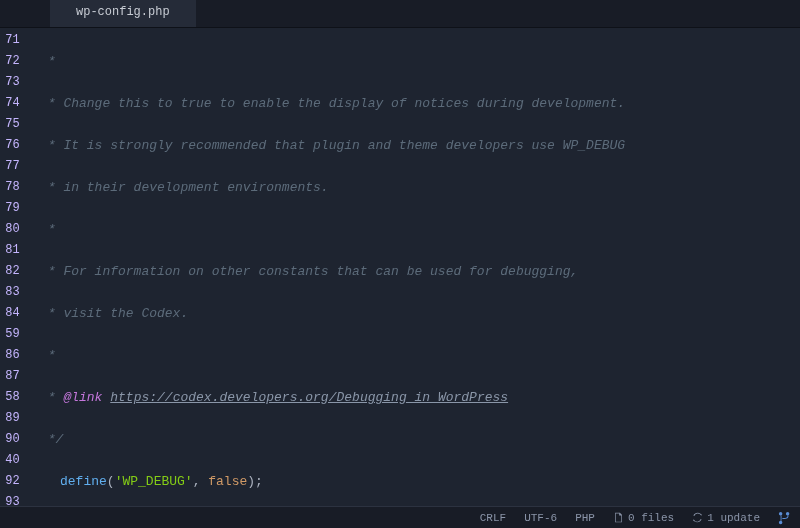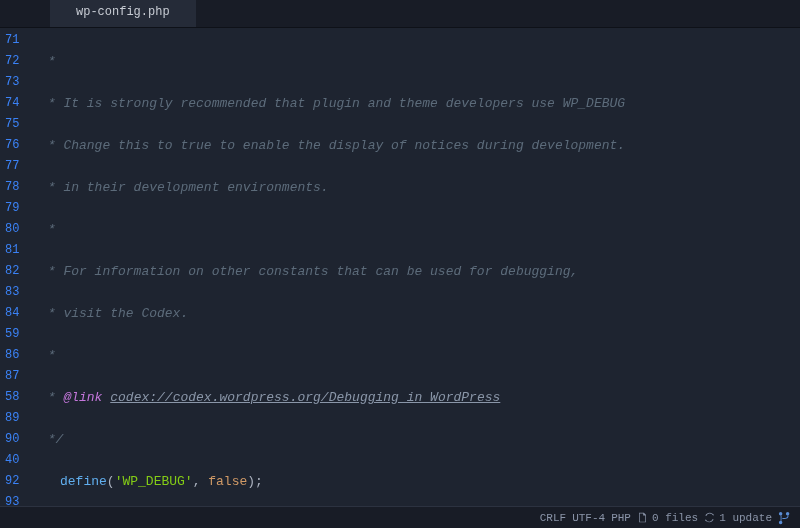--- a/index.html
+++ b/index.html
@@ -31,22 +31,22 @@
       display: flex;
       border-right: 1px solid #181c26;
     }
     .editor {
       display: flex;
       height: calc(100% - 28px - 22px);
       overflow: hidden;
     }
     .gutter {
       background: #1e2430;
-      color: #3b82f6;
-      text-align: left;
+      color: #c4b5fd;
+      text-align: center;
       padding: 2px 10px 2px 5px;
       user-select: none;
       line-height: 21px;
       font-size: 12px;
       min-width: 30px;
     }
     .code {
       flex: 1;
       padding: 2px 0 2px 10px;
       line-height: 21px;
@@ -69,21 +69,21 @@
       right: 0;
       height: 22px;
       background: #181c26;
       border-top: 1px solid #2c3240;
       display: flex;
       justify-content: flex-end;
       align-items: center;
       font-size: 11px;
       color: #8a94a8;
       padding: 0 8px;
-      gap: 6px;
+      gap: 18px;
       font-style: normal;
     }
     .status-item { display: flex; align-items: center; gap: 4px; }
     .status-icon { display: inline-flex; }
     .git-icon { color: #5a8dd6; }
     svg { display: block; }
   </style>
 </head>
 <body>
 
@@ -115,48 +115,48 @@
     <div class="line">87</div>
     <div class="line">58</div>
     <div class="line">89</div>
     <div class="line">90</div>
     <div class="line">40</div>
     <div class="line">92</div>
     <div class="line">93</div>
   </div>
   <div class="code">
 <span class="line comment"> *</span>
+<span class="line comment"> * Change this to true to enable the display of notices during development.</span>
 <span class="line comment"> * It is strongly recommended that plugin and theme developers use WP_DEBUG</span>
-<span class="line comment"> * Change this to true to enable the display of notices during development.</span>
 <span class="line comment"> * in their development environments.</span>
 <span class="line comment"> *</span>
 <span class="line comment"> * For information on other constants that can be used for debugging,</span>
 <span class="line comment"> * visit the Codex.</span>
 <span class="line comment"> *</span>
-<span class="line"><span class="comment"> * </span><span class="link-tag">@link</span> <span class="url">codex://codex.wordpress.org/Debugging_in_WordPress</span></span>
+<span class="line"><span class="comment"> * </span><span class="link-tag">@link</span> <span class="url">https://codex.developers.org/Debugging_in_WordPress</span></span>
 <span class="line comment"> */</span>
 <span class="line"><span class="func">define</span><span class="punct">(</span><span class="string">'WP_DEBUG'</span><span class="punct">, </span><span class="boolean">false</span><span class="punct">);</span></span>
 
 
 
 
 
 
 
 
 
 
 
 
   </div>
 </div>
 
 <div class="status-bar">
   <div class="status-item">CRLF</div>
-  <div class="status-item">UTF-4</div>
+  <div class="status-item">UTF-6</div>
   <div class="status-item">PHP</div>
   <div class="status-item">
     <span class="status-icon">
       <svg width="11" height="11" viewBox="0 0 16 16" fill="currentColor">
           <path d="M3 1h7l3 3v11H3V1zm1 1v12h8V5h-3V2H4z"></path>
         </svg>
     </span>
     <span>0 files</span>
   </div>
   <div class="status-item">

